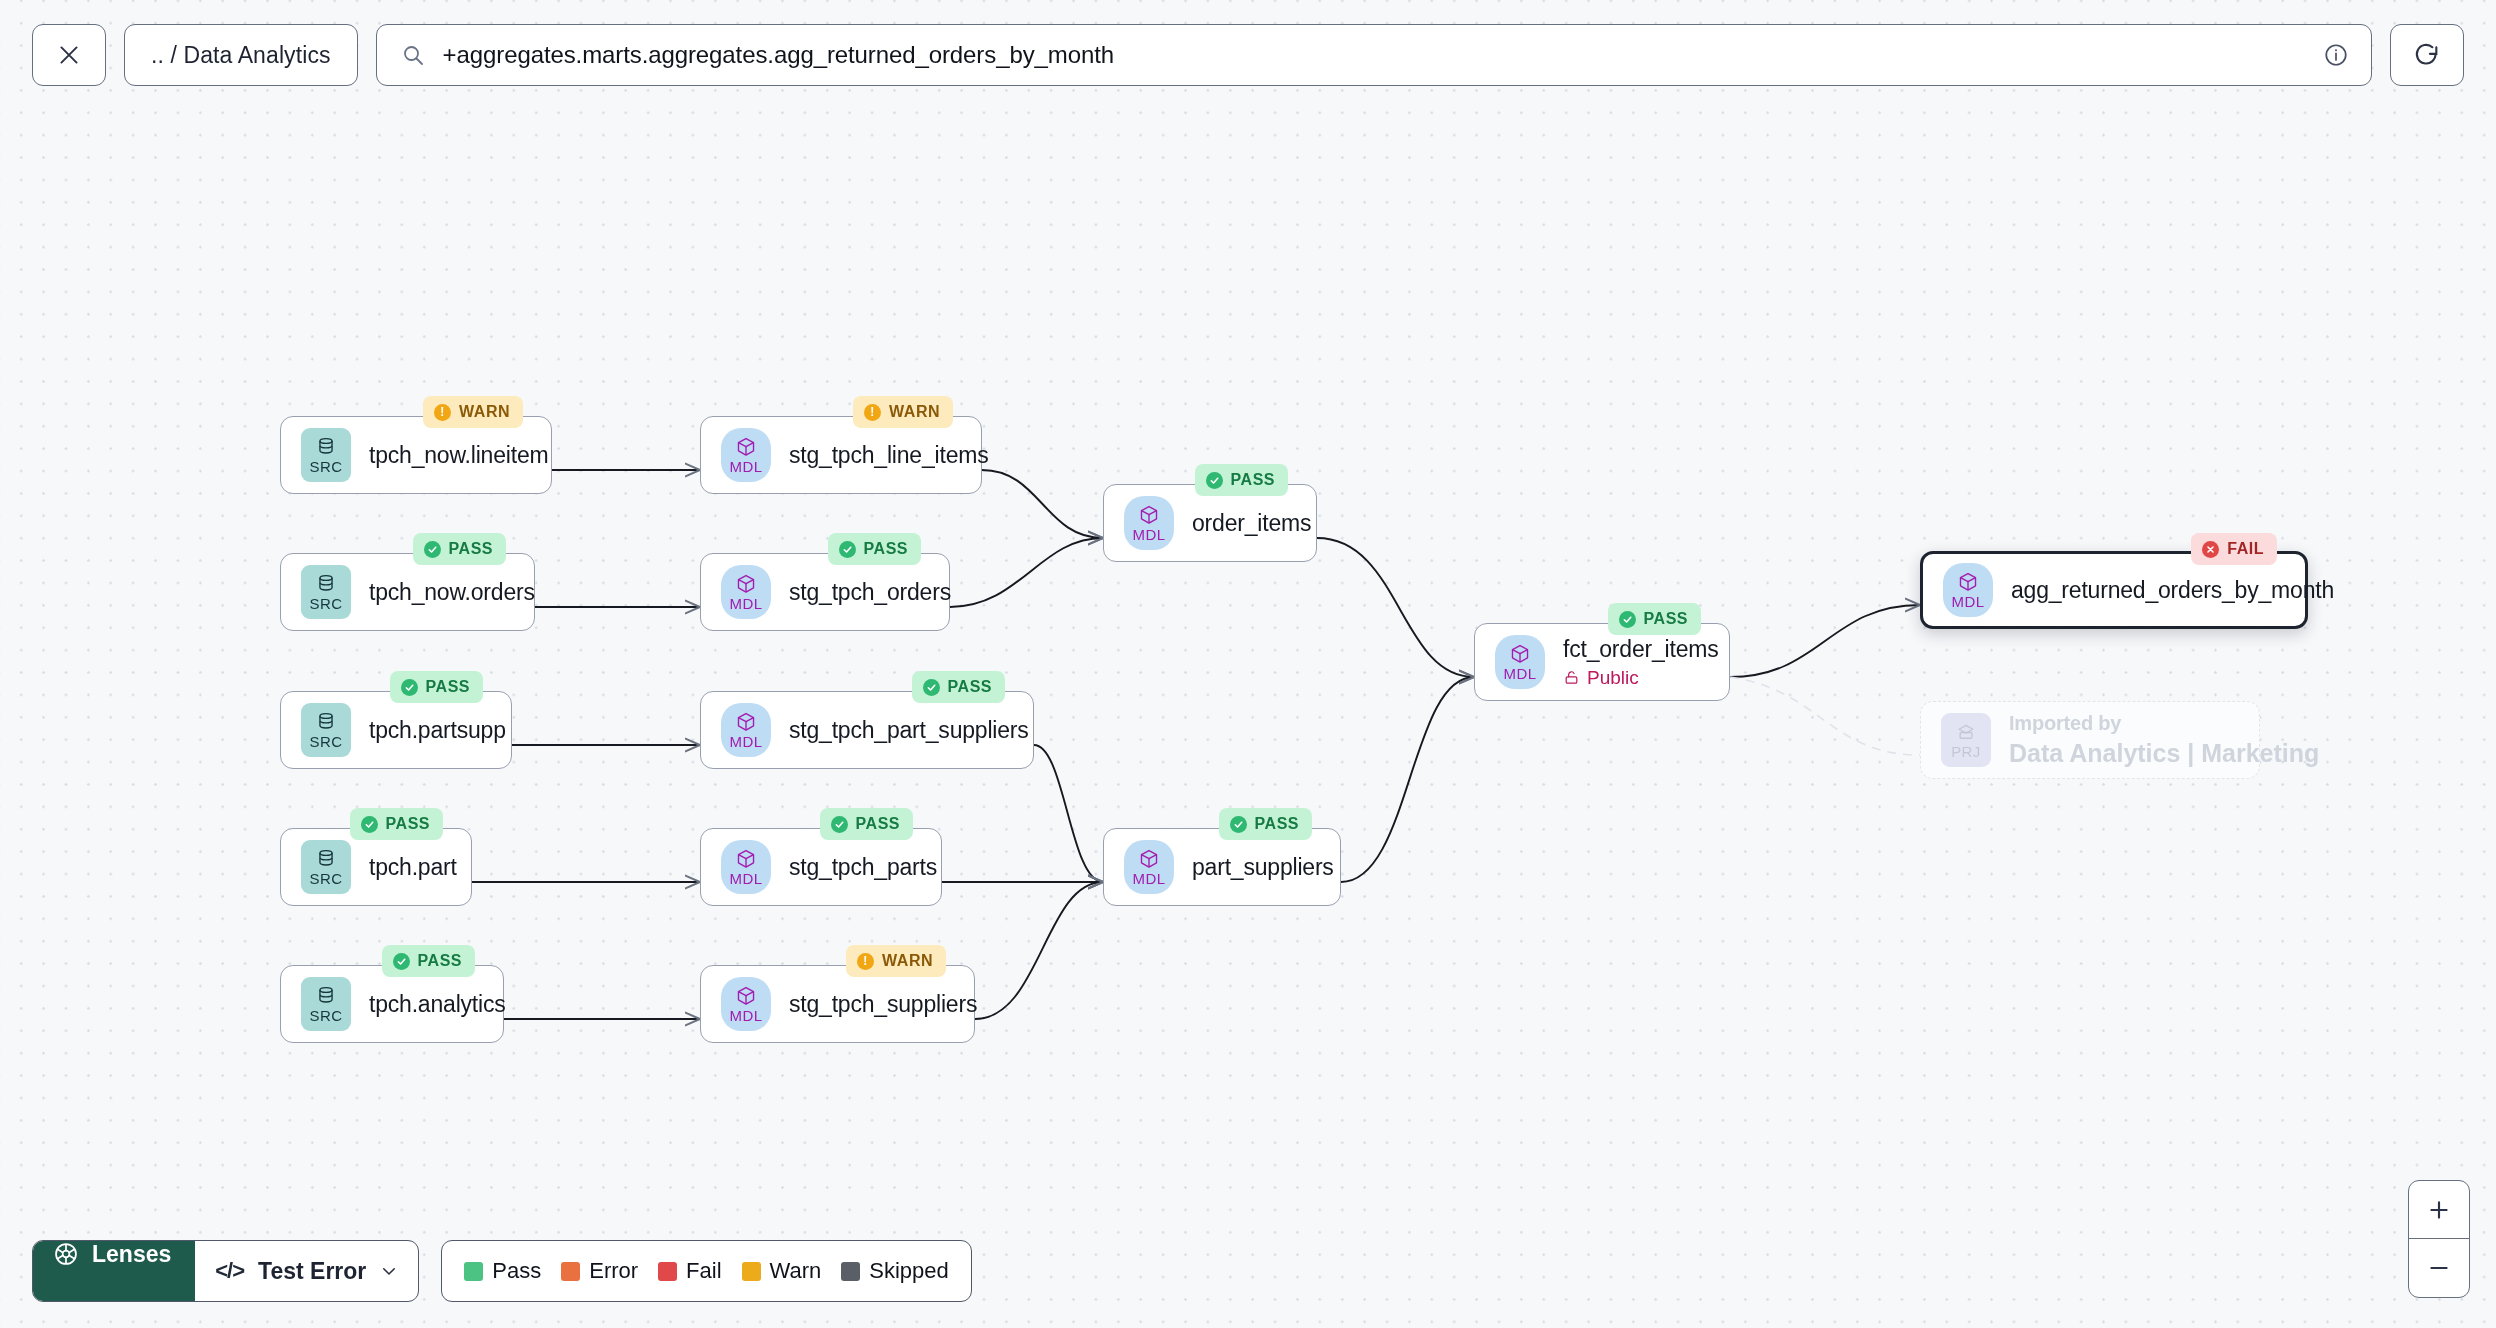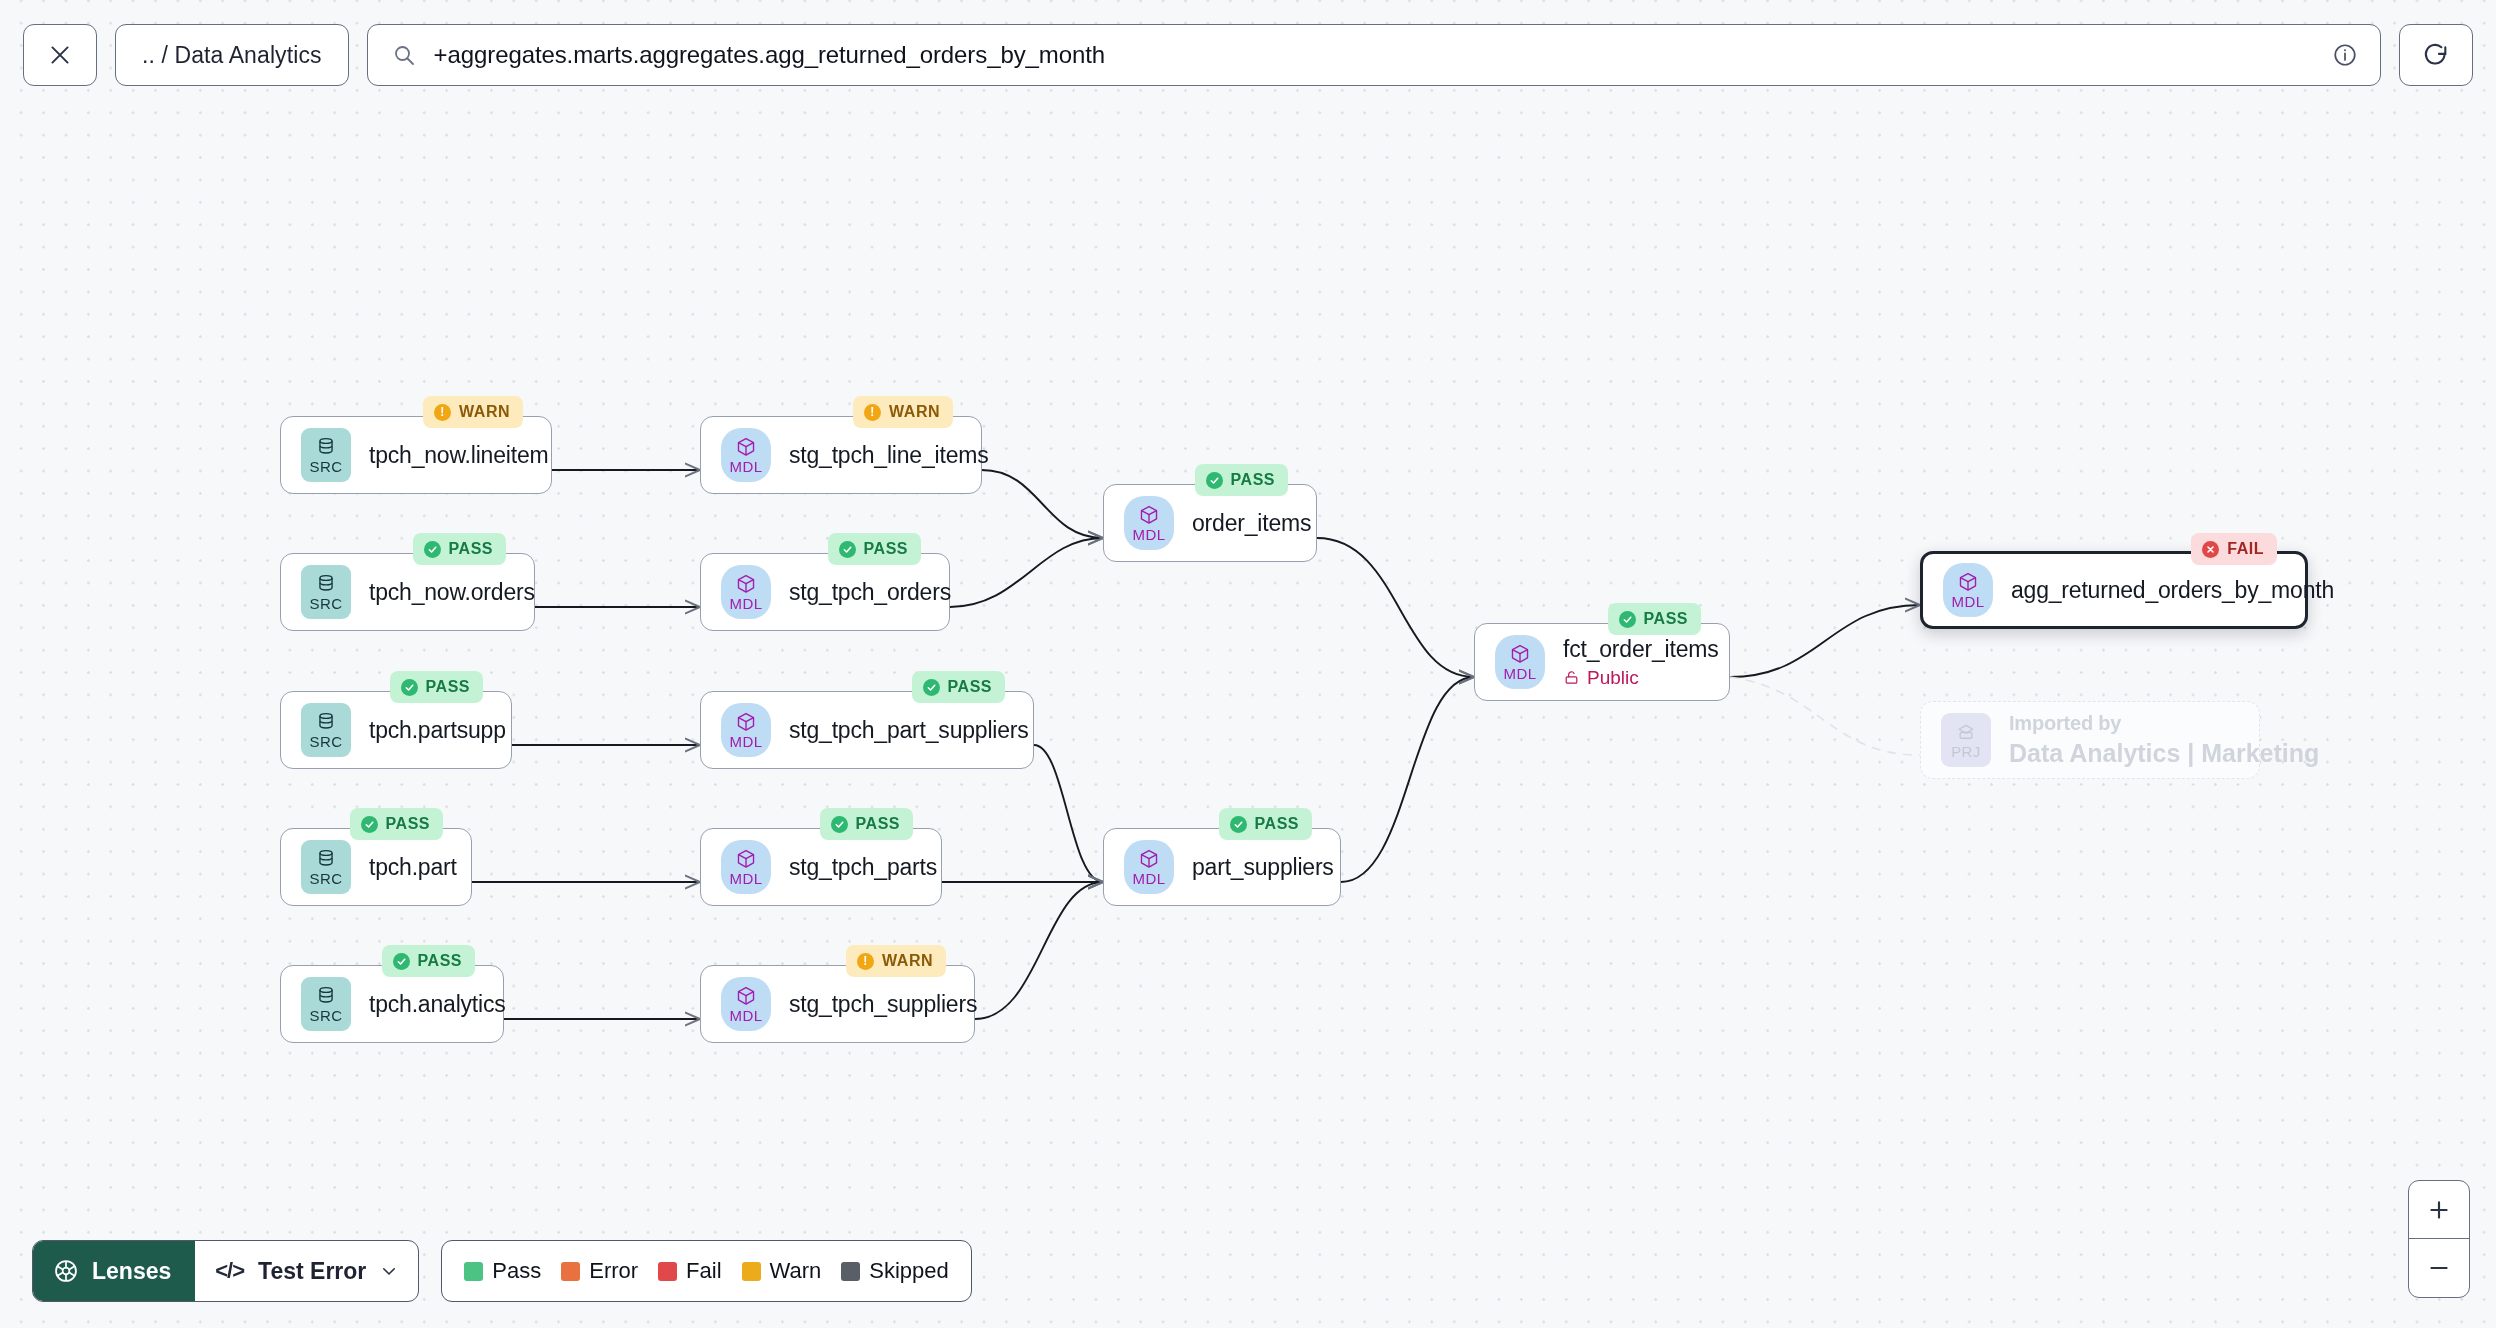--- a/index.html
+++ b/index.html
@@ -16,21 +16,21 @@
     background-image: radial-gradient(circle, #d9dde5 1.3px, transparent 1.4px);
     background-size: 22.4px 22.4px;
     background-position: 10px 12px;
   }
 
   
   #topbar {
     position: absolute; top: 0; left: 0;
     width: 2496px; height: 110px;
     display: flex; align-items: center;
-    padding: 0 23px;
+    padding: 0 32px;
     gap: 18px;
     z-index: 40;
   }
   .tb-btn {
     background: #ffffff;
     border: 1.6px solid #666f80;
     border-radius: 11px;
     height: 62px;
     display: flex; align-items: center; justify-content: center;
     color: #2b3245;
@@ -143,21 +143,21 @@
   #lens-group {
     display: flex; align-items: stretch;
     height: 62px;
     border-radius: 11px;
     border: 1.6px solid #50586a;
     overflow: hidden;
     background: #fff;
   }
   #lenses-btn {
     background: #1f5b4c; color: #ffffff;
-    display: flex; align-items: center; gap: 13px;
+    display: flex; gap: 13px;
     padding: 0 24px 0 20px;
     font-size: 23px; font-weight: 700;
     cursor: pointer;
   }
   #lenses-btn svg { width: 26px; height: 26px; }
   #teststatus-btn {
     display: flex; align-items: center; gap: 14px;
     padding: 0 20px;
     font-size: 23px; color: #1d2331; font-weight: 600;
     cursor: pointer;

